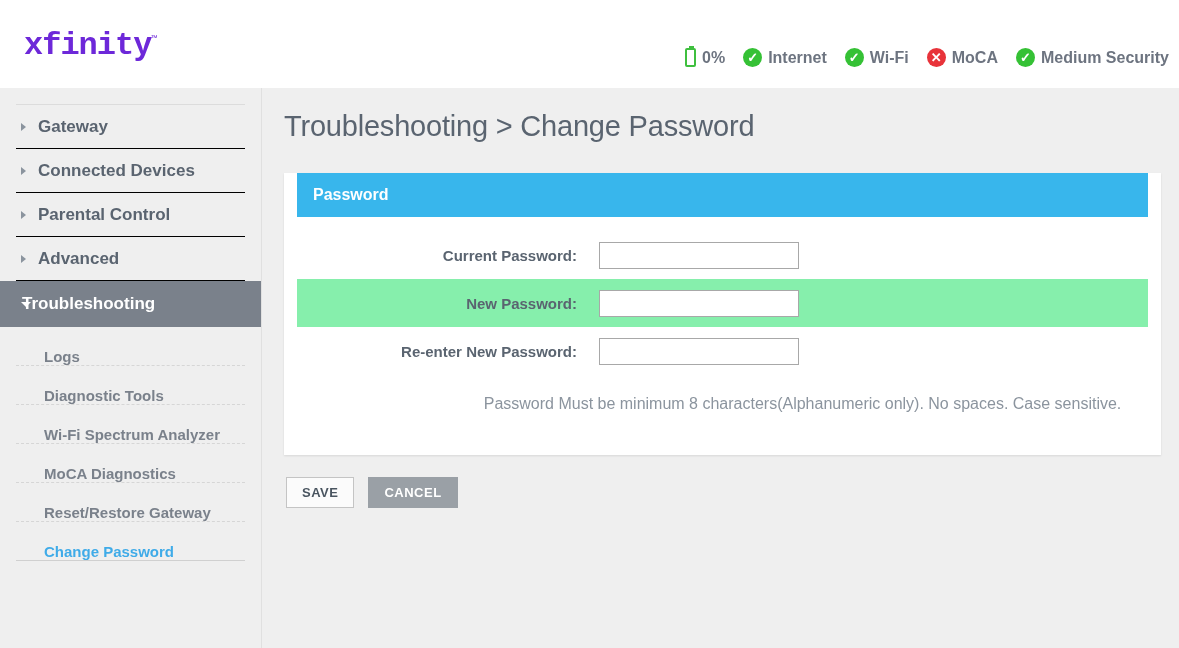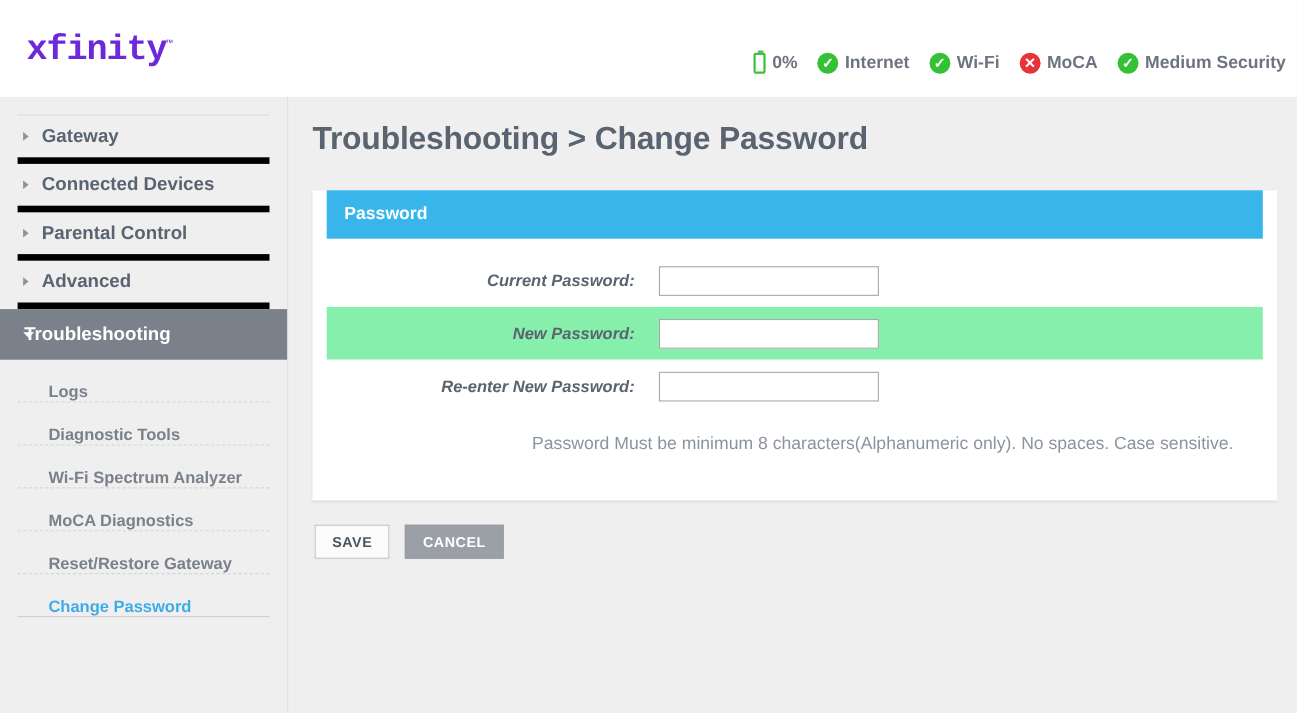--- a/index.html
+++ b/index.html
@@ -112,21 +112,21 @@
   .nav-item {
     position: relative;
     height: 44px;
     display: flex;
     align-items: center;
     padding-left: 22px;
     font-size: 17px;
     font-weight: bold;
     color: #5a6470;
     cursor: pointer;
-    border-bottom: 6px solid #000000;
+    border-bottom: 1px solid #000000;
     margin: 0 16px;
   }
   .nav-item .tri {
     position: absolute;
     left: 5px;
     width: 0; height: 0;
     border-left: 5px solid #8b949e;
     border-top: 4px solid transparent;
     border-bottom: 4px solid transparent;
   }
@@ -160,21 +160,21 @@
   .sub-item.last { border-bottom: 1px solid #d0d0d0; }
 
   
   .main {
     flex: 1;
     padding: 22px 18px 0 22px;
     min-width: 0;
   }
   .page-title {
     font-size: 29px;
-    font-weight: bold;
+    font-weight: normal;
     color: #5a6470;
     margin: 0 0 30px 0;
     letter-spacing: -0.2px;
   }
   .panel {
     background: #ffffff;
     box-shadow: 0 1px 2px rgba(0,0,0,0.10);
     margin-bottom: 22px;
   }
   .intro-panel { padding: 13px 14px; }
@@ -201,21 +201,20 @@
     background: #ffffff;
   }
   .form-row.alt { background: #86efac; }
   .form-label {
     width: 302px;
     text-align: right;
     padding-right: 22px;
     font-size: 15px;
     font-weight: bold;
     color: #5a6470;
-    font-style: italic;
   }
   .form-input {
     width: 200px; height: 27px;
     border: 1px solid #a8a8a8;
     background: #ffffff;
     font-family: "Liberation Sans", sans-serif;
     font-size: 13px;
     padding: 0 4px;
     outline: none;
   }

